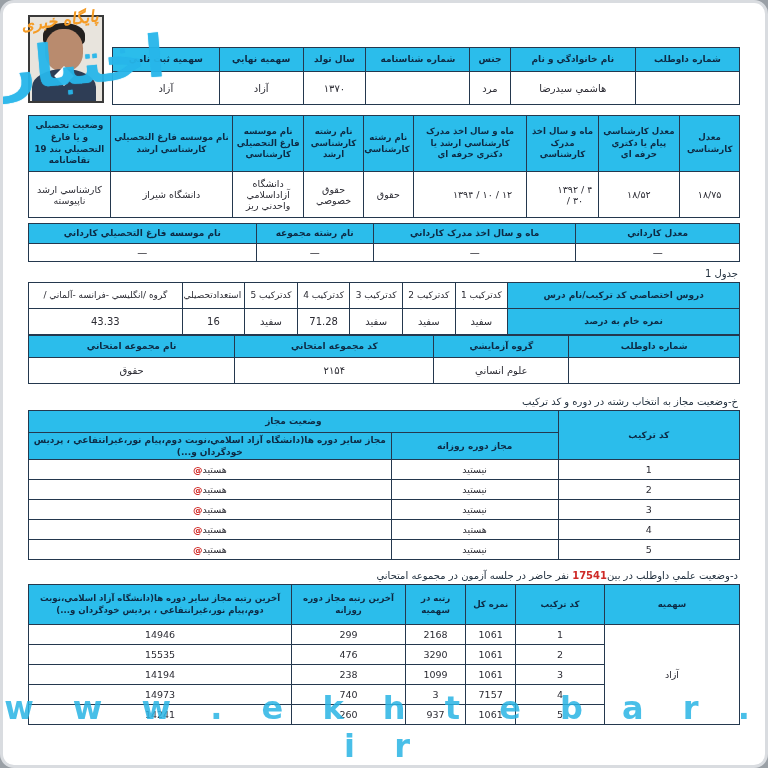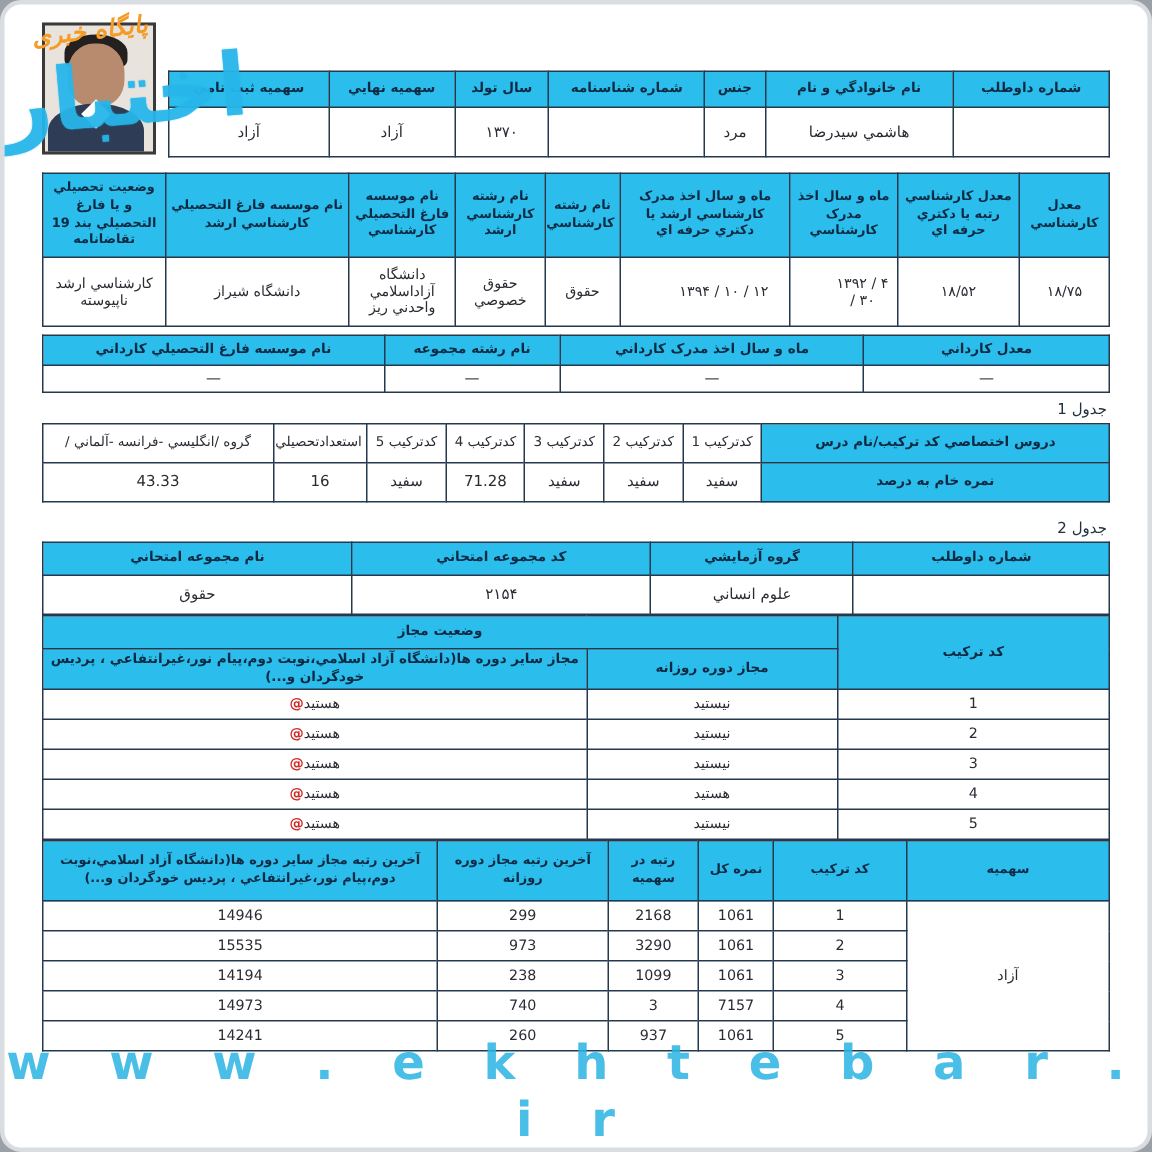--- a/index.html
+++ b/index.html
@@ -116,21 +116,21 @@
           <col style="width:16%">
         <col style="width:7%">
           <col style="width:8.4%">
           <col style="width:10%">
           <col style="width:17.2%">
           <col style="width:11.5%">
       </colgroup>
       <tbody>
           <tr>
         <th>معدل کارشناسي</th>
-        <th>معدل کارشناسي رتبه يا دکتري حرفه اي</th>
+        <th>معدل کارشناسي پيام يا دکتري حرفه اي</th>
         <th>ماه و سال اخذ مدرک کارشناسي</th>
         <th>ماه و سال اخذ مدرک کارشناسي ارشد يا دکتري حرفه اي</th>
         <th>نام رشته کارشناسي</th>
         <th>نام رشته کارشناسي ارشد</th>
         <th>نام موسسه فارغ التحصيلي کارشناسي</th>
         <th>نام موسسه فارغ التحصيلي کارشناسي ارشد</th>
         <th>وضعيت تحصيلي و يا فارغ التحصيلي بند 19 تقاضانامه</th>
       </tr>
       <tr>
         <td>۱۸/۷۵</td>
@@ -201,21 +201,20 @@
         <td>سفيد</td>
         <td>سفيد</td>
         <td>71.28</td>
         <td>سفيد</td>
         <td>16</td>
         <td>43.33</td>
       </tr>
     </tbody>
       </table>
 
-    <div class="tbl-label" style="margin-top:12px">جدول 2</div>
     <table class="table2">
       <colgroup>
         <col style="width:24%">
           <col style="width:19%">
           <col style="width:28%">
           <col style="width:29%">
       </colgroup>
       <tbody>
           <tr>
         <th>شماره داوطلب</th>
@@ -225,20 +224,21 @@
       </tr>
       <tr>
         <td></td>
         <td>علوم انساني</td>
         <td>۲۱۵۴</td>
         <td>حقوق</td>
       </tr>
     </tbody>
       </table>
 
+    <div class="sec-title" style="margin-top:12px">خ-وضعيت مجاز به انتخاب رشته در دوره و کد ترکيب</div>
     <table class="tableKh">
       <colgroup>
         <col style="width:25.5%">
           <col style="width:23.5%">
           <col style="width:51%">
       </colgroup>
       <tbody>
           <tr>
         <th rowspan="2">کد ترکيب</th>
         <th colspan="2">وضعيت مجاز</th>
@@ -268,20 +268,23 @@
         <td class="status-cell"><span class="red">@</span><span>هستيد</span></td>
       </tr>
       <tr>
         <td>5</td>
         <td>نيستيد</td>
         <td class="status-cell"><span class="red">@</span><span>هستيد</span></td>
       </tr>
     </tbody>
       </table>
 
+    <div class="sec-title" style="margin-top:10px">
+      <span>د-وضعيت علمي داوطلب در بين</span><span class="red">17541</span> <span>نفر حاضر در جلسه آزمون در مجموعه امتحاني</span>
+    </div>
     <table class="tableD">
       <colgroup>
         <col style="width:19%">
           <col style="width:12.5%">
           <col style="width:7%">
         <col style="width:8.5%">
           <col style="width:16%">
           <col style="width:37%">
       </colgroup>
       <tbody>
@@ -298,21 +301,21 @@
         <td>1</td>
         <td>1061</td>
         <td>2168</td>
         <td>299</td>
         <td>14946</td>
       </tr>
       <tr>
         <td>2</td>
         <td>1061</td>
         <td>3290</td>
-        <td>973</td>
+        <td>476</td>
         <td>15535</td>
       </tr>
       <tr>
         <td>3</td>
         <td>1061</td>
         <td>1099</td>
         <td>238</td>
         <td>14194</td>
       </tr>
       <tr>

